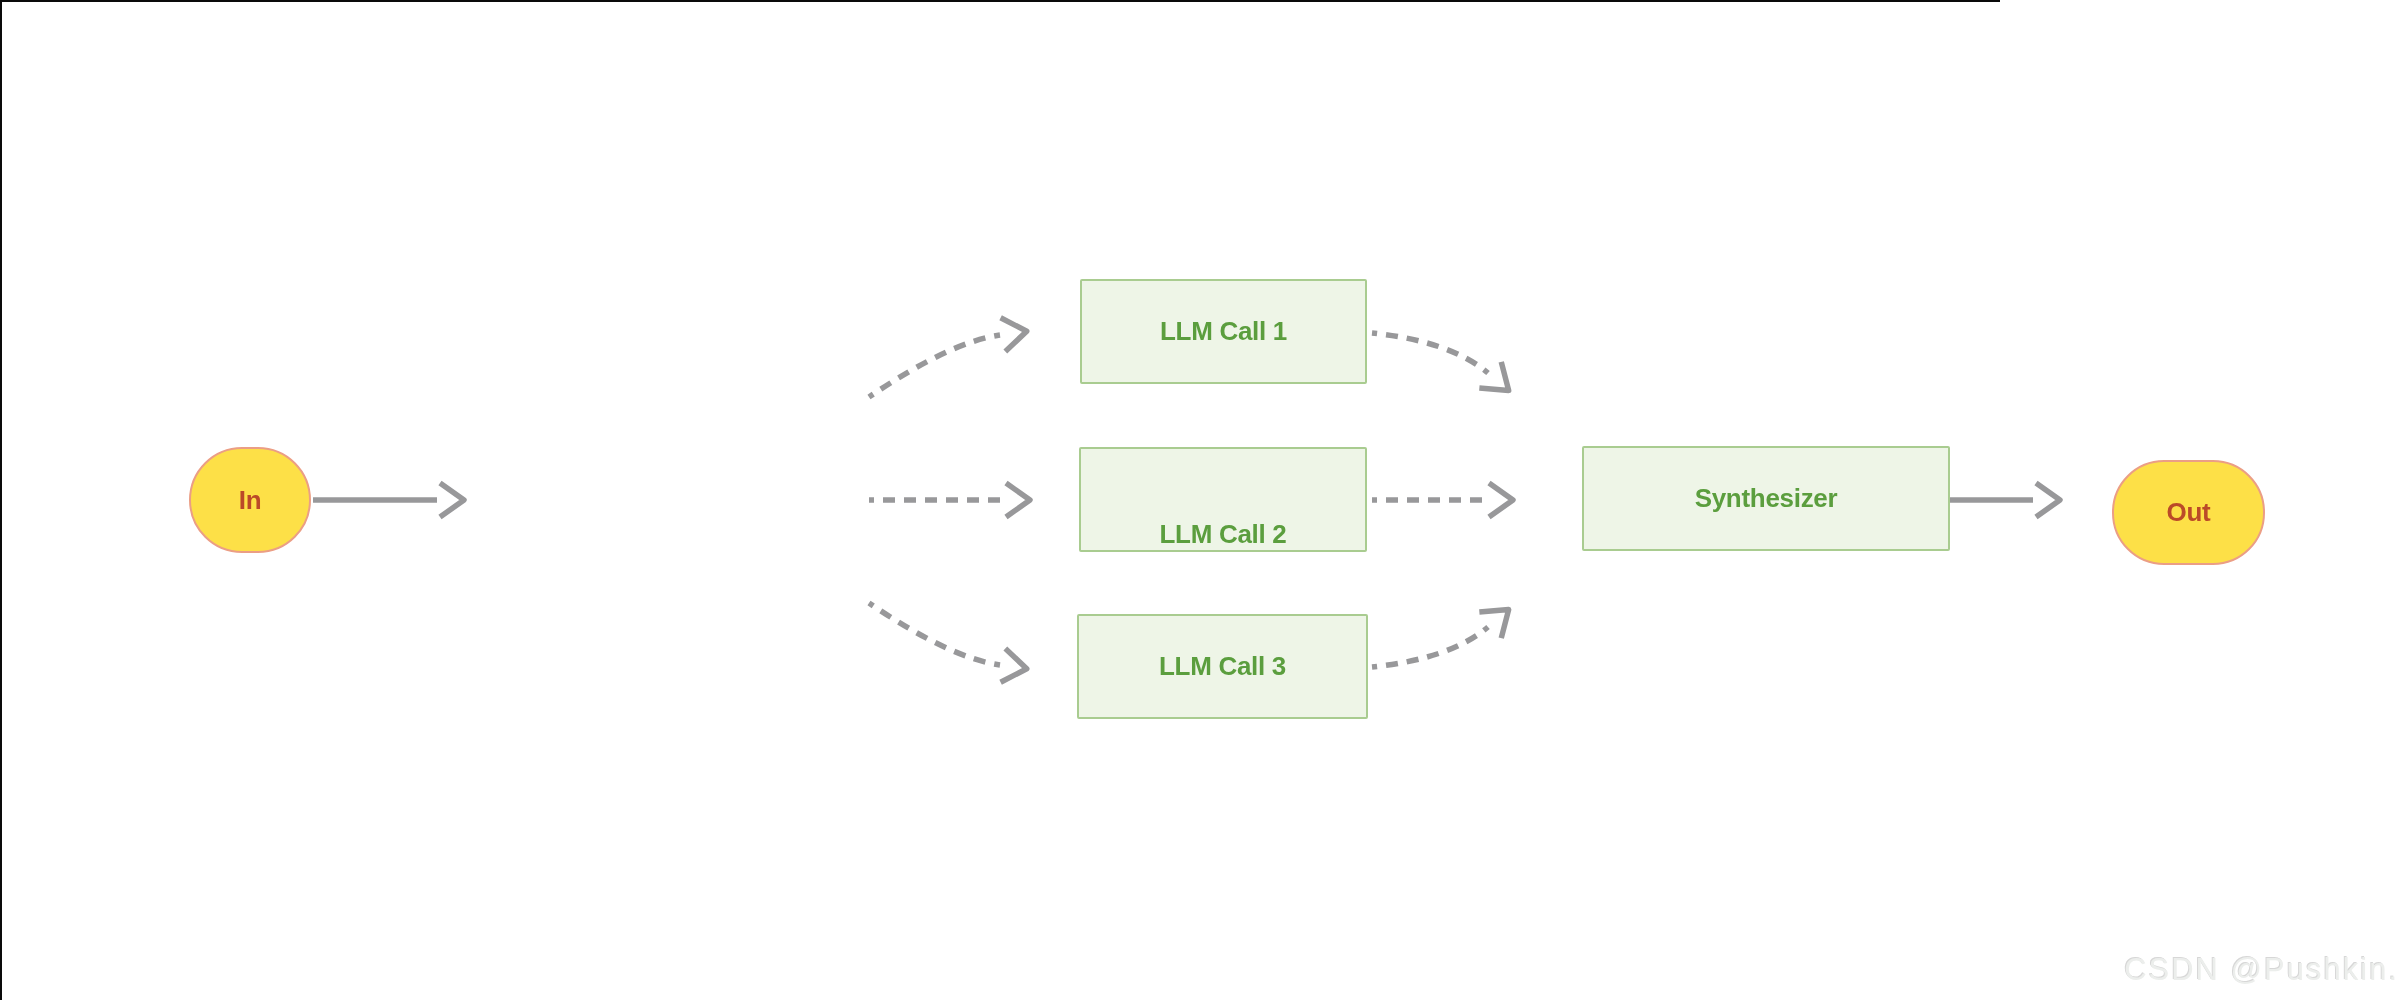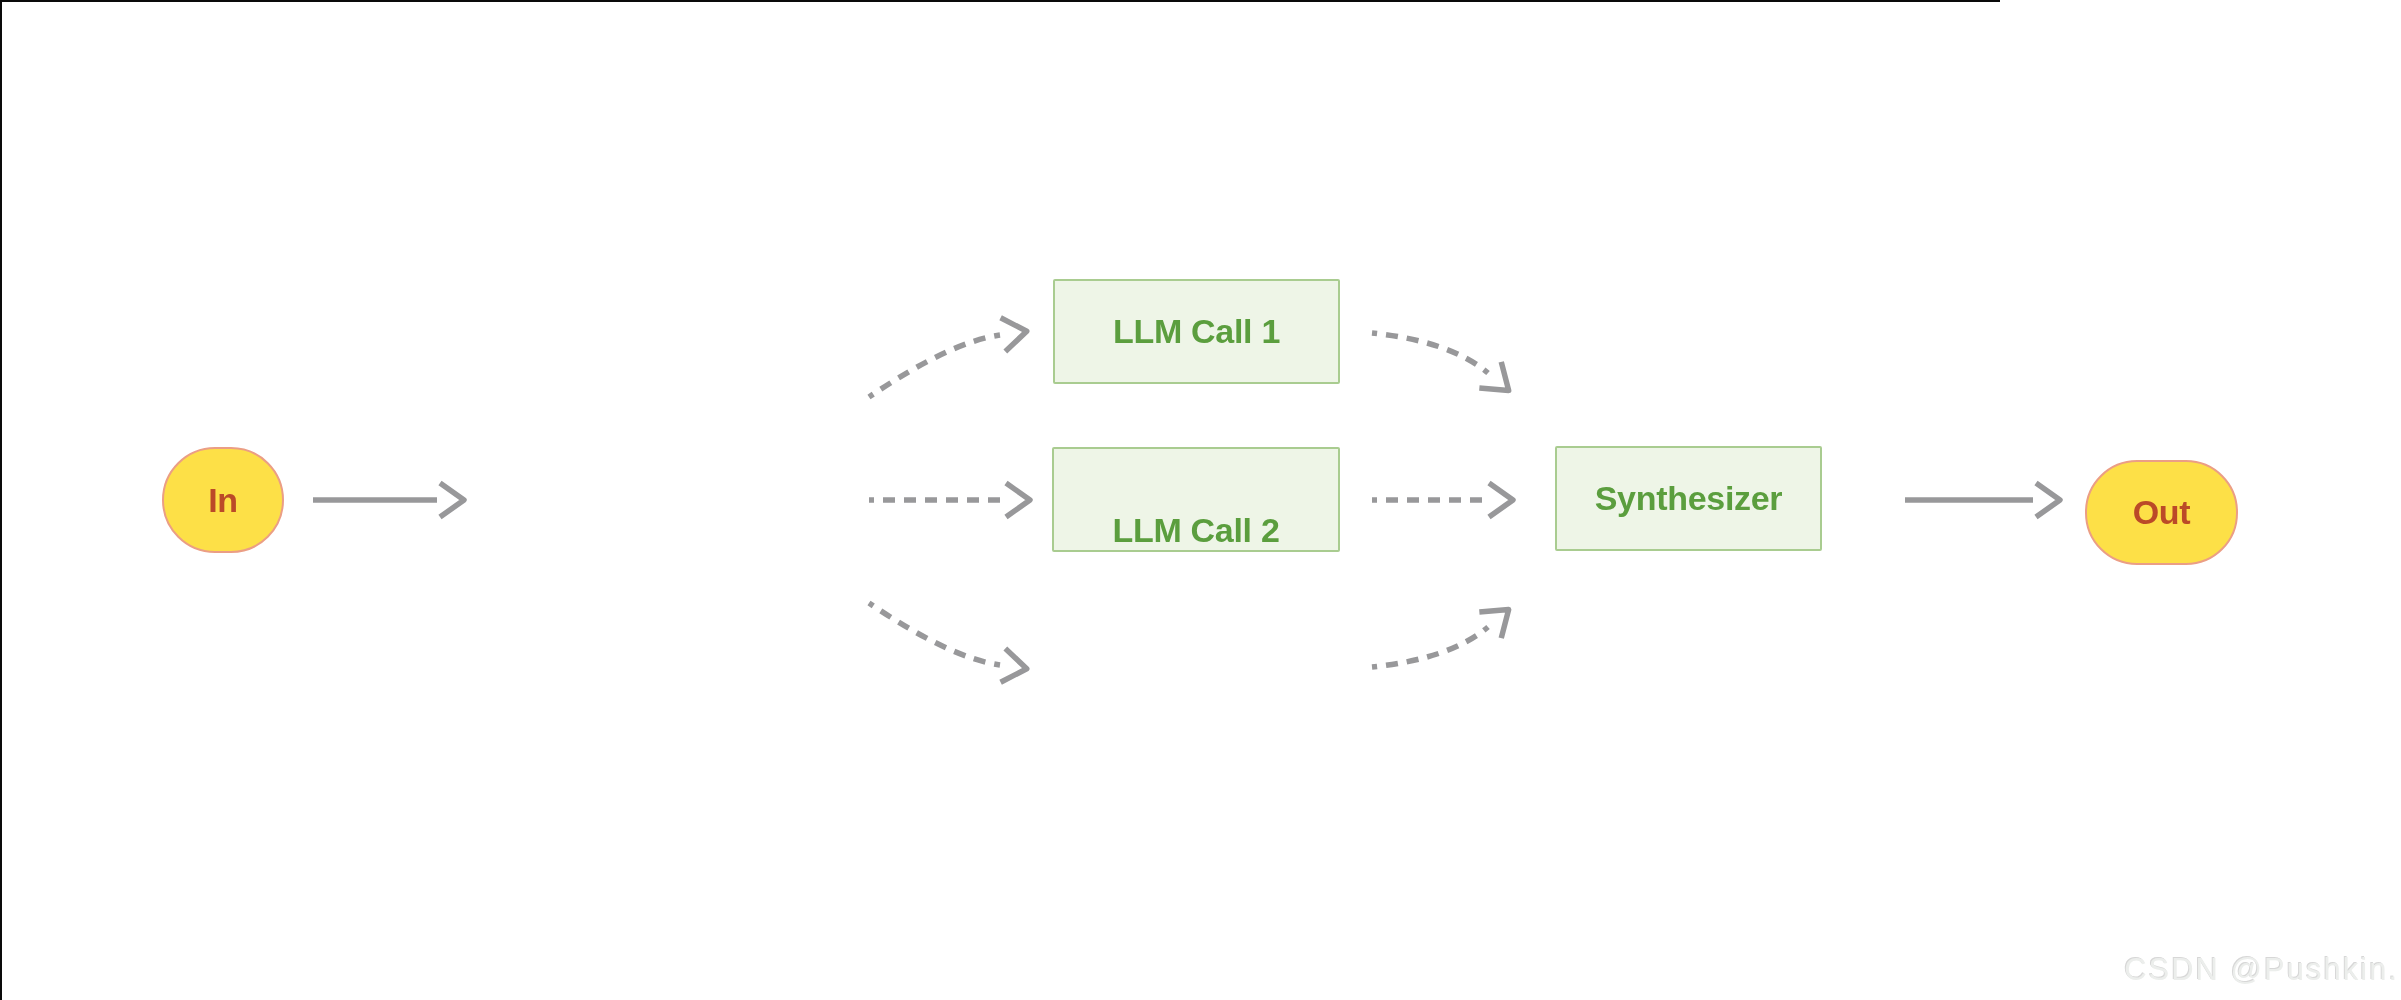--- a/index.html
+++ b/index.html
@@ -33,42 +33,43 @@
     left: 0; top: 0;
     width: 2401px;
     height: 1000px;
   }
   .node {
     position: absolute;
     box-sizing: border-box;
     display: flex;
     align-items: center;
     justify-content: center;
-    font-size: 34px;
+    font-size: 26px;
     font-weight: 700;
     letter-spacing: -0.3px;
     white-space: nowrap;
+    margin-left: 27px;
   }
   .node.process {
     background: #eef5e7;
     border: 2.5px solid #a9cc90;
     border-radius: 2px;
     color: #5b9e3e;
   }
   .node.terminal {
     background: #fde047;
     border: 2.5px solid #eb9e85;
     color: #bb4a28;
   }
   #n-in   { left: 162px;  top: 447px; width: 122px; height: 106px; border-radius: 53px; }
   #n-orch { left: 493px;  top: 446px; width: 346px; height: 105px; }
   #n-llm1 { left: 1053px; top: 279px; width: 287px; height: 105px; }
   #n-llm2 { left: 1052px; top: 447px; width: 288px; height: 105px; align-items: flex-end; }
   #n-llm3 { left: 1050px; top: 614px; width: 291px; height: 105px; }
-  #n-syn  { left: 1555px; top: 446px; width: 267px; height: 105px; }
+  #n-syn  { left: 1555px; top: 446px; width: 368px; height: 105px; }
   #n-out  { left: 2085px; top: 460px; width: 153px; height: 105px; border-radius: 52px; }
 
   .watermark {
     position: absolute;
     right: 2px;
     bottom: 12px;
     font-size: 31px;
     letter-spacing: 2px;
     color: #eceeec;
     text-shadow: -1px -1px 0 #d7d7d7, 1px 1px 1px #ffffff;
@@ -113,20 +114,23 @@
 
 
   <div class="node process" id="n-llm1">
     <span>LLM Call 1</span>
   </div>
 
   <div class="node process" id="n-llm2">
     <span>LLM Call 2</span>
   </div>
 
+  <div class="node process" id="n-llm3">
+    <span>LLM Call 3</span>
+  </div>
 
   <div class="node process" id="n-syn">
     <span>Synthesizer</span>
   </div>
 
   <div class="node terminal" id="n-out">
     <span>Out</span>
   </div>
 
   <div class="watermark">CSDN @Pushkin.</div>

